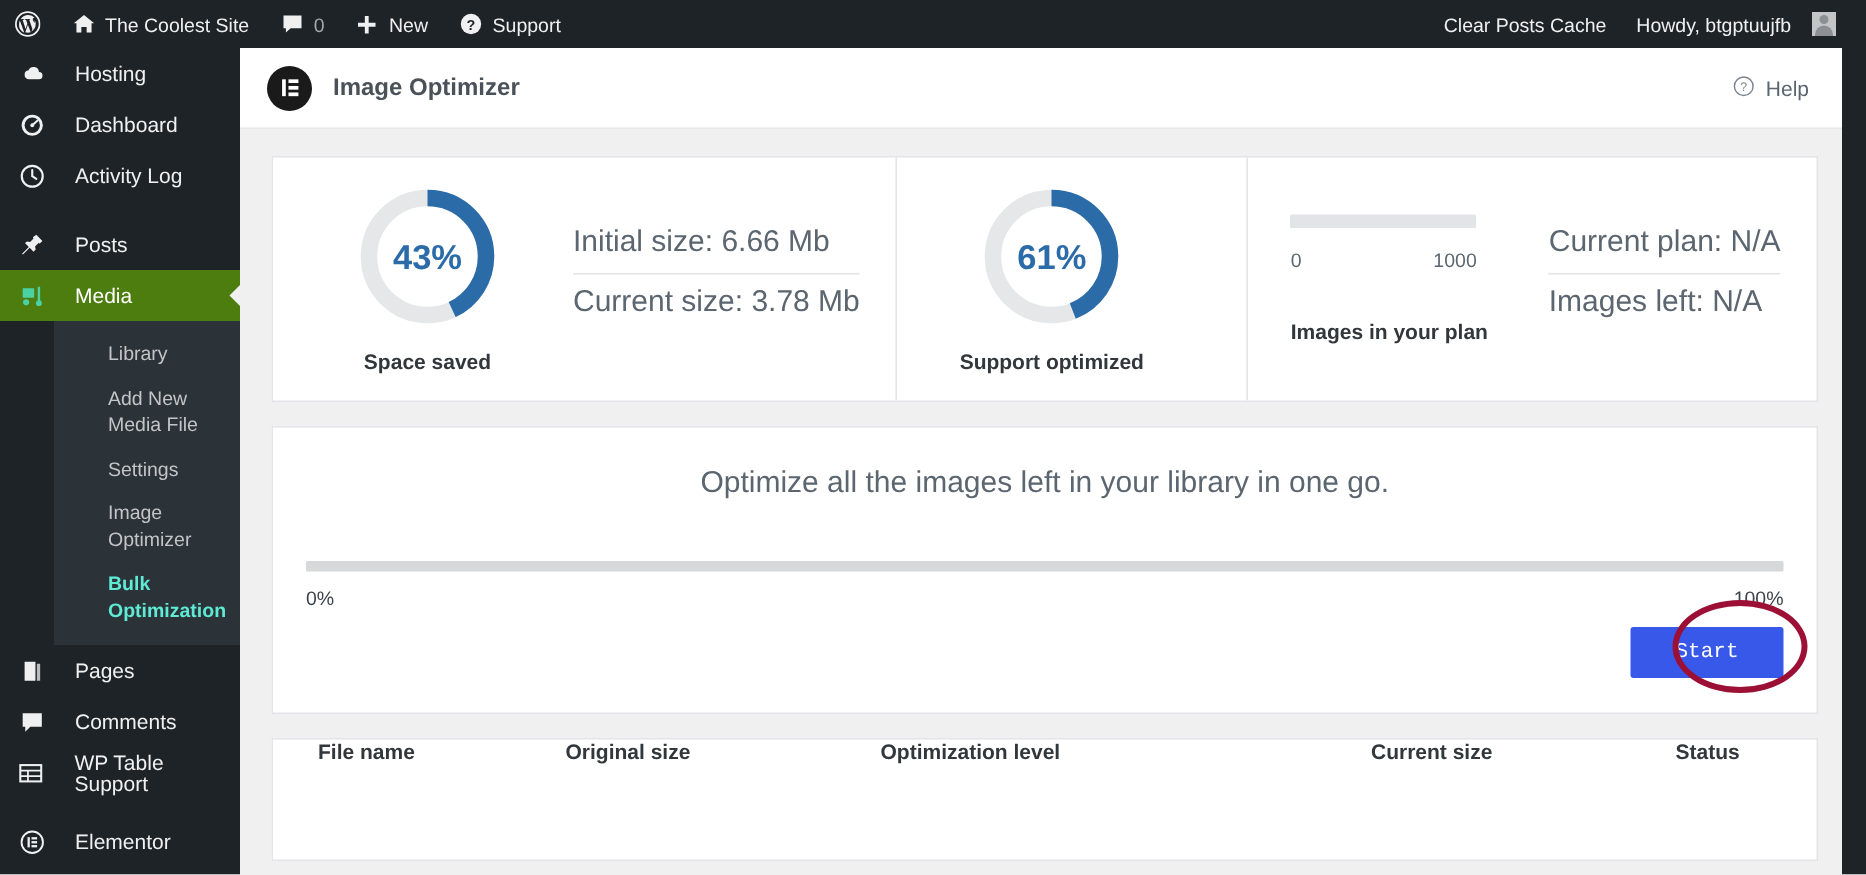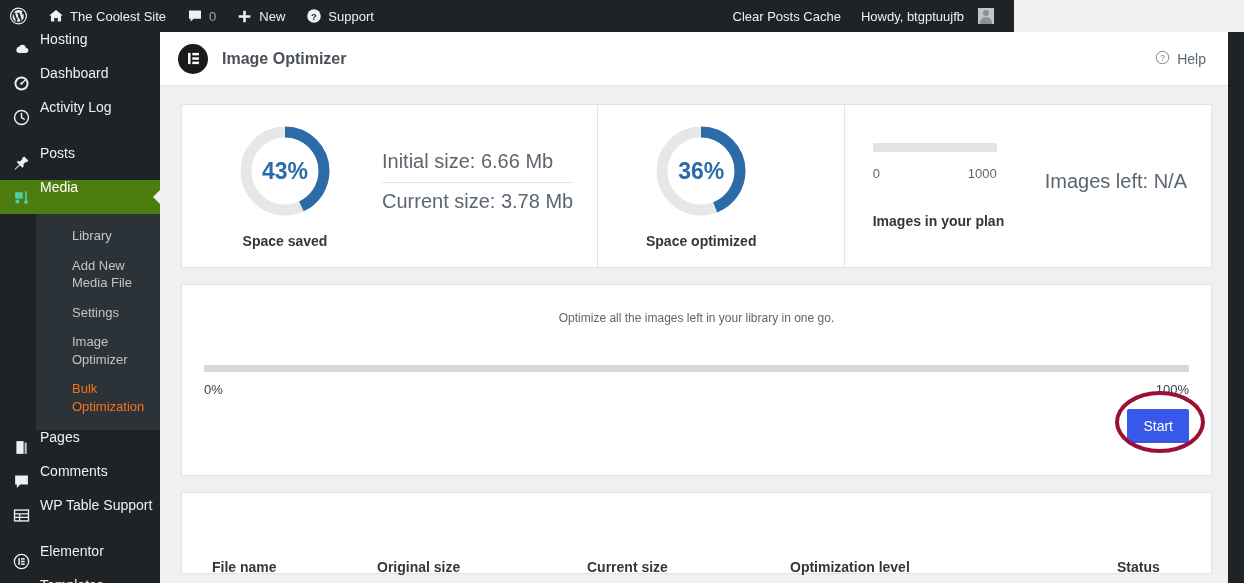--- a/index.html
+++ b/index.html
@@ -6,21 +6,21 @@
   html, body {
     width: 1244px; height: 583px;
     font-family: "Liberation Sans", sans-serif;
     background: #f0f0f1;
     overflow: hidden;
   }
   #root { position: relative; width: 1244px; height: 583px; }
 
   
   .adminbar {
-    position: absolute; top: 0; left: 0; width: 1014px; height: 32px;
+    position: absolute; top: 0; left: 0; width: 1244px; height: 32px;
     background: #1d2327; color: #f0f0f1;
     display: flex; align-items: center;
     font-size: 13px;
   }
   .ab-left { display: flex; align-items: center; height: 32px; }
   .ab-right { margin-left: auto; display: flex; align-items: center; height: 32px; padding-right: 10px; }
   .ab-item {
     display: flex; align-items: center; gap: 6px;
     height: 32px; padding: 0 10px; color: #f0f0f1; white-space: nowrap;
   }
@@ -40,42 +40,42 @@
     content: ""; position: absolute; left: 2px; top: 9px; width: 12px; height: 8px;
     border-radius: 6px 6px 0 0; background: #8c8f94;
   }
 
   
   .sidebar {
     position: absolute; top: 32px; left: 0; width: 160px; height: 551px;
     background: #1d2327; color: #f0f0f1; font-size: 14px;
   }
   .menu-item {
-    display: flex; gap: 9px;
+    display: flex; align-items: center; gap: 19px;
     height: 34px; padding-left: 11px; color: #f0f0f1; position: relative;
   }
   .menu-item .mi-label { font-size: 14px; line-height: 1; }
   .menu-item.current {
     background: #4d7c0f; color: #fff; font-weight: 400;
   }
   .menu-item.current .arrow {
     position: absolute; right: -1px; top: 50%; transform: translateY(-50%);
     width: 0; height: 0;
     border-top: 8px solid transparent;
     border-bottom: 8px solid transparent;
     border-right: 8px solid #f0f0f1;
   }
   .menu-sep { height: 12px; }
   .mi-icon { width: 20px; display: inline-flex; align-items: center; justify-content: center; }
   .submenu { background: #2c3338; padding: 7px 0 9px 0; margin-left: 36px; }
   .submenu-item {
     display: block; padding: 6px 0 6px 36px;
     font-size: 13px; color: #c3c4c7; line-height: 1.35;
   }
-  .submenu-item.active { color: #f97316; font-weight: normal; }
+  .submenu-item.active { color: #5eead4; font-weight: bold; }
 
   
   .content {
     position: absolute; top: 32px; left: 160px; width: 1068px; height: 551px;
     background: #f0f0f1; overflow: hidden;
   }
   .page-head {
     background: #fff; height: 54px; display: flex; align-items: center;
     padding: 0 22px 0 18px; border-bottom: 1px solid #e8e8e8;
   }
@@ -126,43 +126,43 @@
     width: 124px; height: 9px; background: #e2e4e7; border-radius: 1px;
   }
   .plan-scale {
     display: flex; justify-content: space-between; width: 124px;
     font-size: 13px; color: #5c6670; margin-top: 14px;
   }
   .plan-caption { margin-top: 32px; font-size: 14px; font-weight: bold; color: #32373c; white-space: nowrap; }
 
   
   .bulk { margin-top: 16px; padding: 26px 22px 20px 22px; position: relative; height: 192px; }
-  .bulk-desc { text-align: center; font-size: 12px; color: #5c6670; }
+  .bulk-desc { text-align: center; font-size: 20px; color: #5c6670; }
   .progress-wrap { margin-top: 40px; }
   .progress-track { height: 7px; background: #d7d8da; border-radius: 1px; }
   .progress-labels {
     display: flex; justify-content: space-between;
     margin-top: 10px; font-size: 13px; color: #3c434a;
   }
   .bulk-actions { display: flex; justify-content: flex-end; margin-top: 12px; position: relative; }
   .start-btn {
     background: #3858e9; color: #fff; border: none;
-    font-size: 14px; font-family: Liberation Sans, sans-serif;
-    padding: 9px 16px; cursor: pointer; border-radius: 2px;
+    font-size: 14px; font-family: Liberation Mono, monospace;
+    padding: 9px 30px; cursor: pointer; border-radius: 2px;
   }
   .annot-ellipse {
     position: absolute; right: -16px; top: -18px;
     width: 90px; height: 62px;
     border: 4px solid #9b1034; border-radius: 50%;
     pointer-events: none;
   }
 
   
   .table-card { margin-top: 16px; height: 82px; }
-  .thead { display: flex; align-items: flex-end; height: 82px; padding: 0 30px; }
+  .thead { display: flex; align-items: flex-start; height: 82px; padding: 0 30px; }
   .th { font-size: 14px; font-weight: bold; color: #32373c; }
   .th.c1 { flex: 0 0 165px; }
   .th.c2 { flex: 0 0 210px; }
   .th.c3 { flex: 0 0 203px; }
   .th.c4 { flex: 0 0 327px; }
   .th.c5 { flex: 1; }
 
   .right-edge {
     position: absolute; top: 32px; right: 0; width: 16px; height: 551px;
     background: #1d2327;
@@ -394,36 +394,37 @@
           </div>
         </div>
 
         <div class="stat">
           <div class="stat-left">
             <div class="donut">
               <svg width="96" height="96" viewBox="0 0 96 96">
                 <circle cx="48" cy="48" r="39" fill="none" stroke="#e5e7e9" stroke-width="11"></circle>
                 <circle id="arc-images" cx="48" cy="48" r="39" fill="none" stroke="#2a6ba8" stroke-width="11" stroke-dasharray="245.04 245.04" stroke-dashoffset="137.22"></circle>
               </svg>
-              <span class="pct">36%</span>
+              <span class="pct">61%</span>
             </div>
-            <span class="stat-caption">Space optimized</span>
+            <span class="stat-caption">Support optimized</span>
           </div>
         </div>
 
         <div class="stat">
           <div class="plan-left">
             <div class="plan-bar"></div>
             <div class="plan-scale">
               <span>0</span>
               <span>1000</span>
             </div>
             <span class="plan-caption">Images in your plan</span>
           </div>
           <div class="stat-right">
+            <div class="stat-line top">Current plan: N/A</div>
             <div class="stat-line">Images left: N/A</div>
           </div>
         </div>
       </div>
 
       <div class="card bulk">
         <div class="bulk-desc">Optimize all the images left in your library in one go.</div>
         <div class="progress-wrap">
           <div class="progress-track">
             <div id="progress-fill" style="height:100%;background:#3858e9;width:0%"></div>
@@ -436,22 +437,22 @@
         <div class="bulk-actions">
           <button class="start-btn">Start</button>
           <span class="annot-ellipse"></span>
         </div>
       </div>
 
       <div class="card table-card">
         <div class="thead">
           <span class="th c1">File name</span>
           <span class="th c2">Original size</span>
+          <span class="th c4">Optimization level</span>
           <span class="th c3">Current size</span>
-          <span class="th c4">Optimization level</span>
           <span class="th c5">Status</span>
         </div>
       </div>
 
     </div>
   </div>
 
   <div class="right-edge"></div>
 </div>
 

